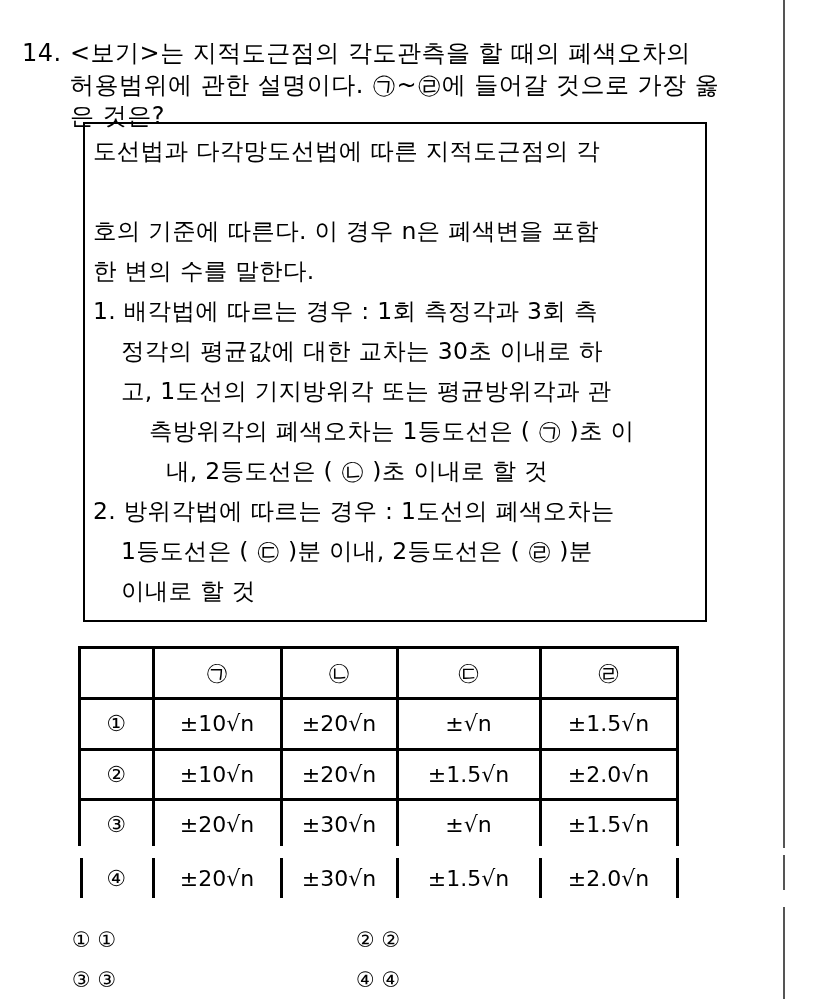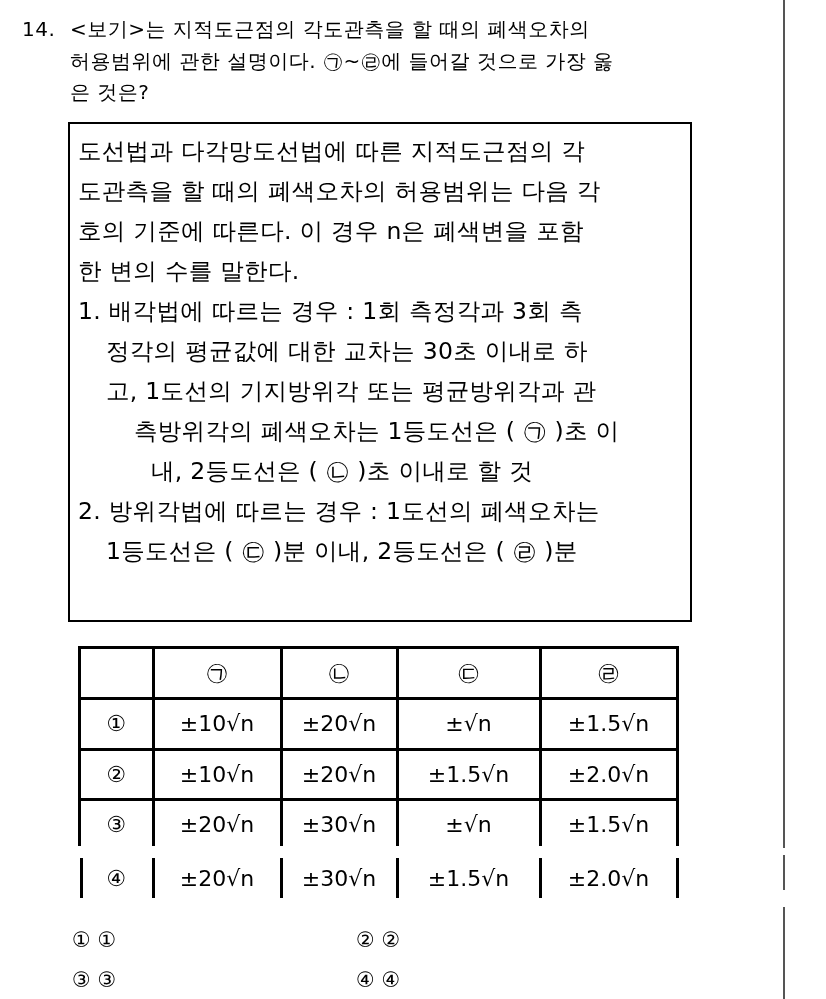--- a/index.html
+++ b/index.html
@@ -1,20 +1,20 @@
 <!DOCTYPE html>
 <html><head>
 <meta charset="utf-8">
 <style>
   html, body { margin:0; padding:0; background:#ffffff; }
   body { width:826px; height:999px; position:relative; overflow:hidden;
          font-family:"DejaVu Sans", "Liberation Sans", sans-serif; color:#000; }
-  .q-line { position:absolute; font-size:20px; line-height:30px; white-space:nowrap; letter-spacing:0.5px; }
+  .q-line { position:absolute; font-size:24px; line-height:30px; white-space:nowrap; letter-spacing:0.5px;margin-top:24px; }
   .divider { position:absolute; left:783px; width:2px; background:#555; }
-  .box { position:absolute; left:68px; top:122px; width:620px; height:496px; border:2.5px solid #000; box-sizing:content-box; }
+  .box { position:absolute; left:83px; top:122px; width:620px; height:496px; border:2.5px solid #000; box-sizing:content-box; }
   .box-line { position:absolute; font-size:23.5px; line-height:30px; white-space:nowrap; letter-spacing:0.3px; }
   .tbl { position:absolute; }
   .cell { position:absolute; display:flex; align-items:center; justify-content:center;
           font-size:22px; box-sizing:border-box; }
   .hline { position:absolute; height:2.5px; background:#000; }
   .vline { position:absolute; width:2.5px; background:#000; }
   .choice { position:absolute; font-size:21px; white-space:nowrap; }
 </style>
 </head>
 <body>
@@ -23,30 +23,30 @@
 <div class="q-line" style="left:70px; top:14px;">&lt;보기&gt;는 지적도근점의 각도관측을 할 때의 폐색오차의</div>
 <div class="q-line" style="left:70px; top:46px;">허용범위에 관한 설명이다. ㉠~㉣에 들어갈 것으로 가장 옳</div>
 <div class="q-line" style="left:70px; top:77px;">은 것은?</div>
 
 <div class="divider" style="top:0; height:848px;"></div>
 <div class="divider" style="top:855px; height:35px;"></div>
 <div class="divider" style="top:907px; height:92px;"></div>
 
 <div class="box">
   <div class="box-line" style="left:8px; top:12px;"> 도선법과 다각망도선법에 따른 지적도근점의 각</div>
-  <div class="box-line" style="left:8px; top:52px;">도관측을 할 때의 폐색오차의 허용범위는 다음 각</div>
   <div class="box-line" style="left:8px; top:132px;">한 변의 수를 말한다.</div>
   <div class="box-line" style="left:8px; top:92px;">호의 기준에 따른다. 이 경우 n은 폐색변을 포함</div>
   <div class="box-line" style="left:8px; top:172px;">1. 배각법에 따르는 경우 : 1회 측정각과 3회 측</div>
   <div class="box-line" style="left:36px; top:212px;">정각의 평균값에 대한 교차는 30초 이내로 하</div>
   <div class="box-line" style="left:36px; top:252px;">고, 1도선의 기지방위각 또는 평균방위각과 관</div>
   <div class="box-line" style="left:36px; top:292px;margin-left:28px;">측방위각의 폐색오차는 1등도선은 ( ㉠ )초 이</div>
   <div class="box-line" style="left:36px; top:332px;margin-left:45px;">내, 2등도선은 ( ㉡ )초 이내로 할 것</div>
   <div class="box-line" style="left:8px; top:372px;">2. 방위각법에 따르는 경우 : 1도선의 폐색오차는</div>
   <div class="box-line" style="left:36px; top:412px;">1등도선은 ( ㉢ )분 이내, 2등도선은 ( ㉣ )분</div>
+  <div class="box-line" style="left:36px; top:452px;">이내로 할 것</div>
 </div>
 
 <div class="tbl">
 
   <div class="hline" style="left:78px; top:646px; width:600px;"></div>
   <div class="hline" style="left:78px; top:697px; width:600px;"></div>
   <div class="hline" style="left:78px; top:748px; width:600px;"></div>
   <div class="hline" style="left:78px; top:798px; width:600px;"></div>
 
   <div class="vline" style="left:78px; top:646px; height:200px;"></div>

